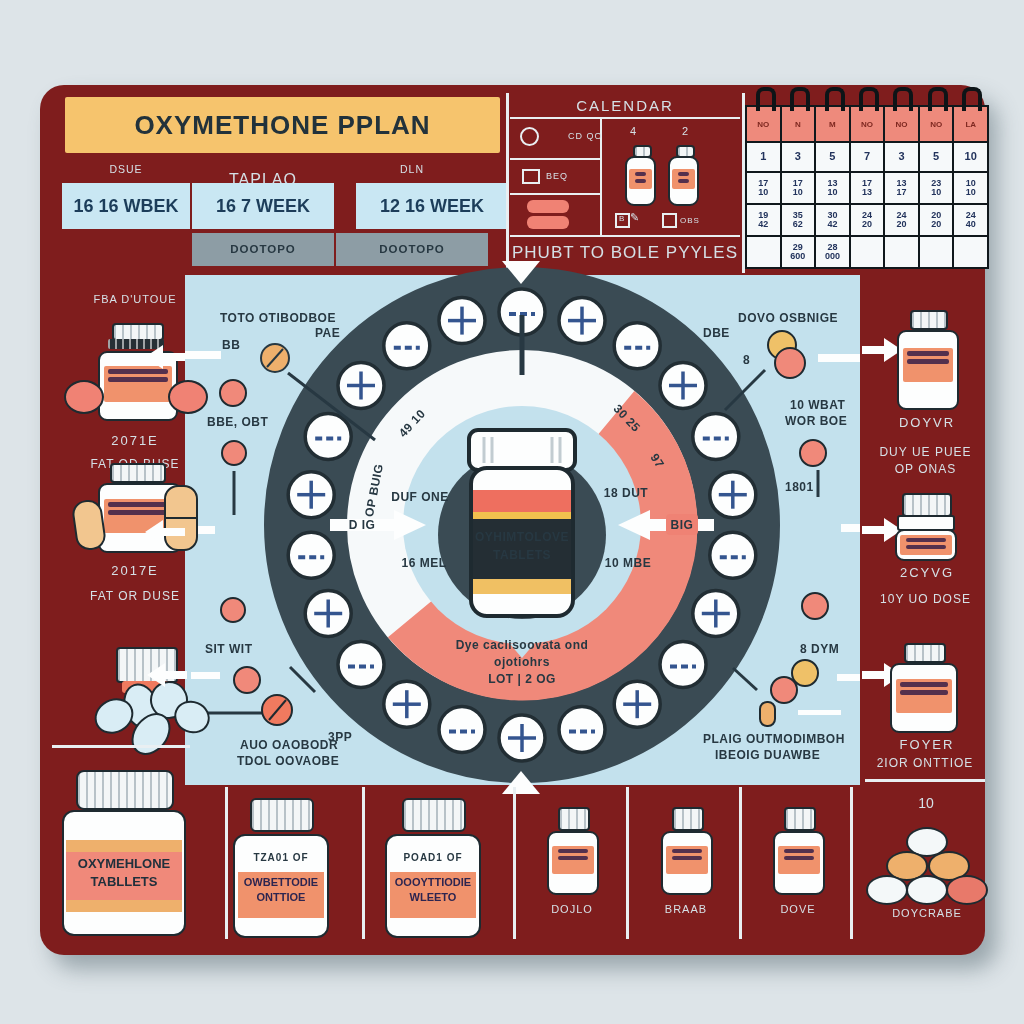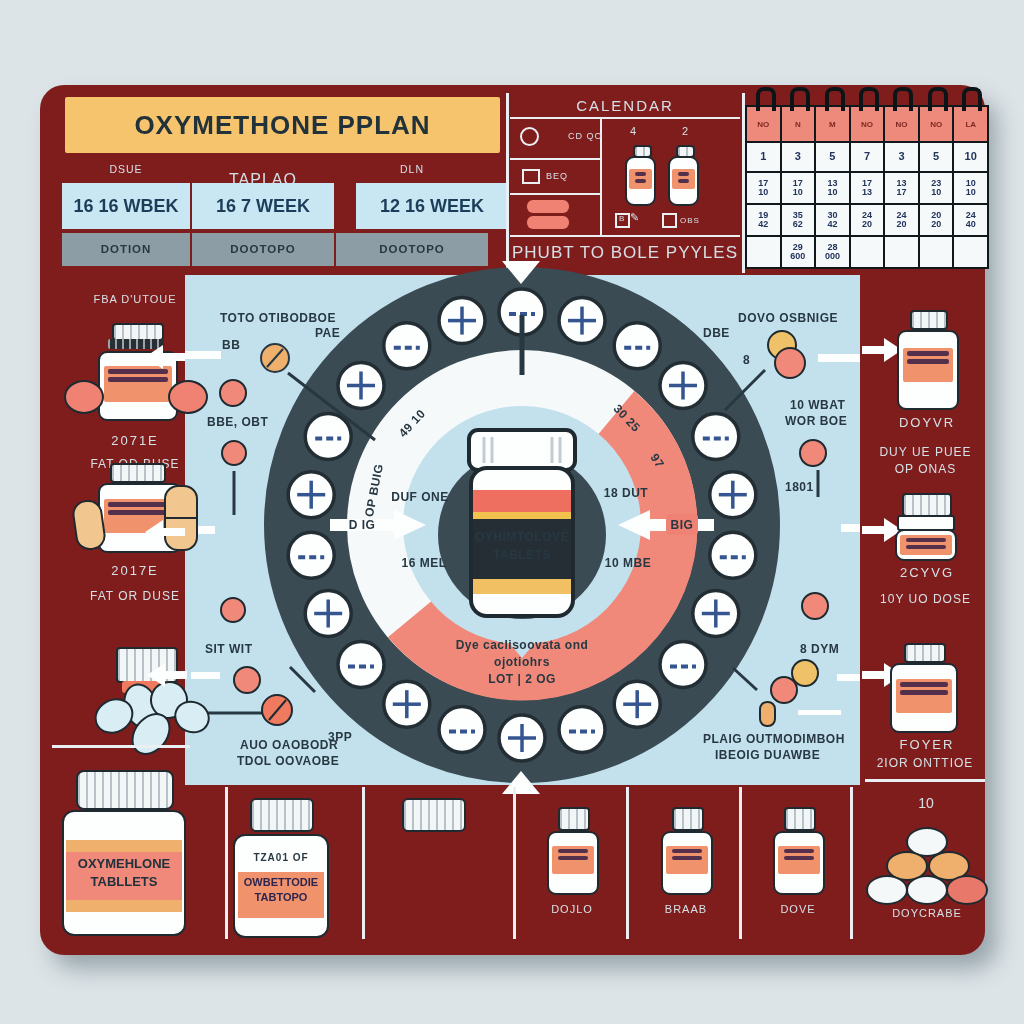--- a/index.html
+++ b/index.html
@@ -39,22 +39,20 @@
   </div>
   <div class="abs lt ctr" style="left:22px;top:78px;width:128px;font-size:10.5px;letter-spacing:1px;">DSUE</div>
   <div class="abs lt ctr" style="left:152px;top:86px;width:142px;font-size:16px;letter-spacing:1px;">TAPLAO</div>
   <div class="abs lt ctr" style="left:296px;top:78px;width:152px;font-size:10.5px;letter-spacing:1px;">DLN</div>
   <div class="abs ctr" style="left:22px;top:98px;width:128px;height:46px;background:#c9e7f3;">
     <span class="t" style="font-size:18px;line-height:46px;color:#1c3d5a;">16 16 WBEK</span></div>
   <div class="abs ctr" style="left:152px;top:98px;width:142px;height:46px;background:#c9e7f3;">
     <span class="t" style="font-size:18px;line-height:46px;color:#1c3d5a;">16 7 WEEK</span></div>
   <div class="abs ctr" style="left:296px;top:98px;width:152px;height:46px;background:#c9e7f3;margin-left:20px;">
     <span class="t" style="font-size:18px;line-height:46px;color:#1c3d5a;">12 16 WEEK</span></div>
-  <div class="abs ctr" style="left:22px;top:148px;width:128px;height:33px;background:#8d9da5;">
-    <span class="t" style="font-size:11.5px;line-height:33px;letter-spacing:1px;">DOTION</span></div>
   <div class="abs ctr" style="left:152px;top:148px;width:142px;height:33px;background:#8d9da5;">
     <span class="t" style="font-size:11.5px;line-height:33px;letter-spacing:1px;">DOOTOPO</span></div>
   <div class="abs ctr" style="left:296px;top:148px;width:152px;height:33px;background:#8d9da5;">
     <span class="t" style="font-size:11.5px;line-height:33px;letter-spacing:1px;">DOOTOPO</span></div>
 
   <div class="wline" style="left:466px;top:8px;width:3px;height:180px;"></div>
   <div class="wline" style="left:702px;top:8px;width:3px;height:180px;"></div>
   <div class="abs lt ctr" style="left:470px;top:12px;width:230px;font-size:15px;letter-spacing:2px;">CALENDAR</div>
   <div class="wline" style="left:470px;top:32px;width:230px;height:2px;"></div>
   <div class="wline" style="left:560px;top:32px;width:2px;height:118px;"></div>
@@ -516,27 +514,34 @@
       <div class="abs" style="left:2px;top:88px;right:2px;height:12px;background:#eeb06c;"></div>
     </div>
   </div>
 
   <div class="abs" style="left:193px;top:713px;width:96px;height:140px;">
     <div class="cap" style="left:17px;top:0;width:60px;height:30px;border-radius:6px;"></div>
     <div class="bbody" style="left:0;top:36px;width:92px;height:100px;border-radius:12px;">
       <div class="t ctr" style="font-size:10px;padding-top:16px;letter-spacing:1px;">TZA01 OF</div>
       <div class="abs" style="left:3px;top:36px;right:3px;height:46px;background:#f0926c;">
         <div class="t ctr" style="font-size:11px;padding-top:4px;color:#2d2550;">OWBETTODIE</div>
-        <div class="t ctr" style="font-size:11px;padding-top:3px;color:#2d2550;">TABTOPO</div>
+        <div class="t ctr" style="font-size:11px;padding-top:3px;color:#2d2550;">ONTTIOE</div>
       </div>
     </div>
   </div>
 
   <div class="abs" style="left:345px;top:713px;width:96px;height:140px;">
     <div class="cap" style="left:17px;top:0;width:60px;height:30px;border-radius:6px;"></div>
+    <div class="bbody" style="left:0;top:36px;width:92px;height:100px;border-radius:12px;">
+      <div class="t ctr" style="font-size:10px;padding-top:16px;letter-spacing:1px;">POAD1 OF</div>
+      <div class="abs" style="left:3px;top:36px;right:3px;height:46px;background:#f0926c;">
+        <div class="t ctr" style="font-size:11px;padding-top:4px;color:#2d2550;">OOOYTTIODIE</div>
+        <div class="t ctr" style="font-size:11px;padding-top:3px;color:#2d2550;">WLEETO</div>
+      </div>
+    </div>
   </div>
 
   <div class="abs" style="left:505px;top:722px;width:54px;height:88px;">
     <div class="cap" style="left:13px;top:0;width:28px;height:20px;"></div>
     <div class="bbody" style="left:2px;top:24px;width:48px;height:60px;">
       <div class="olabel" style="left:3px;top:13px;right:3px;height:28px;">
             <div class="sq2"></div>
             <div class="sq2"></div>
           </div>
     </div>

